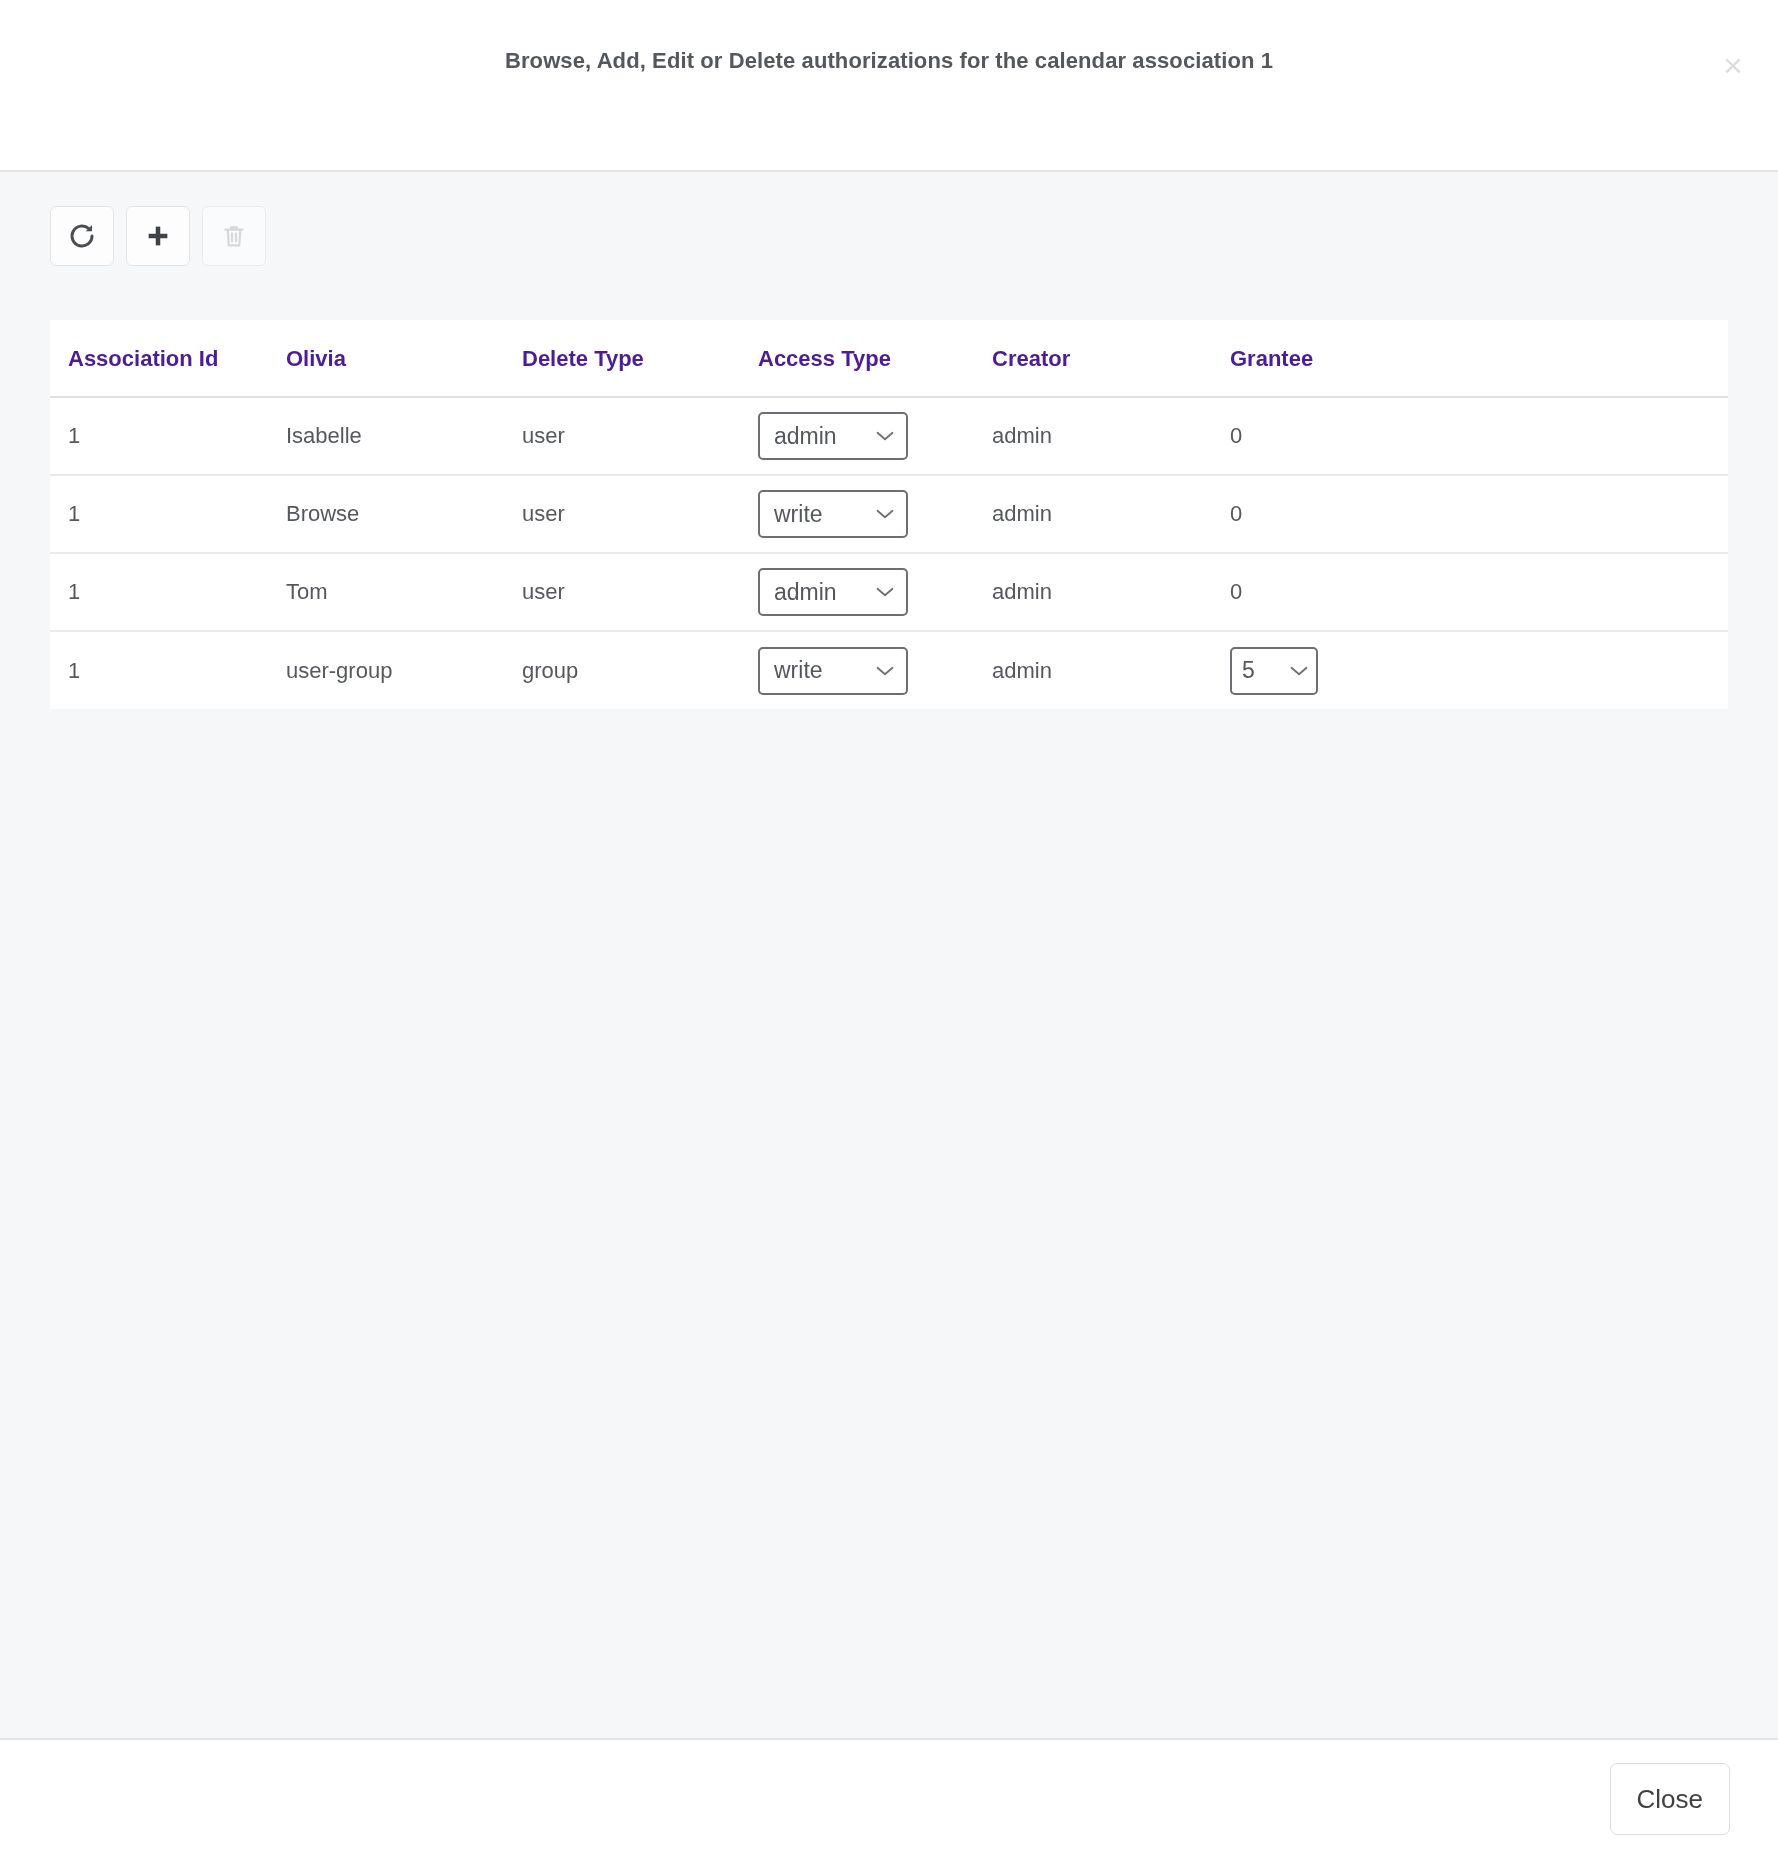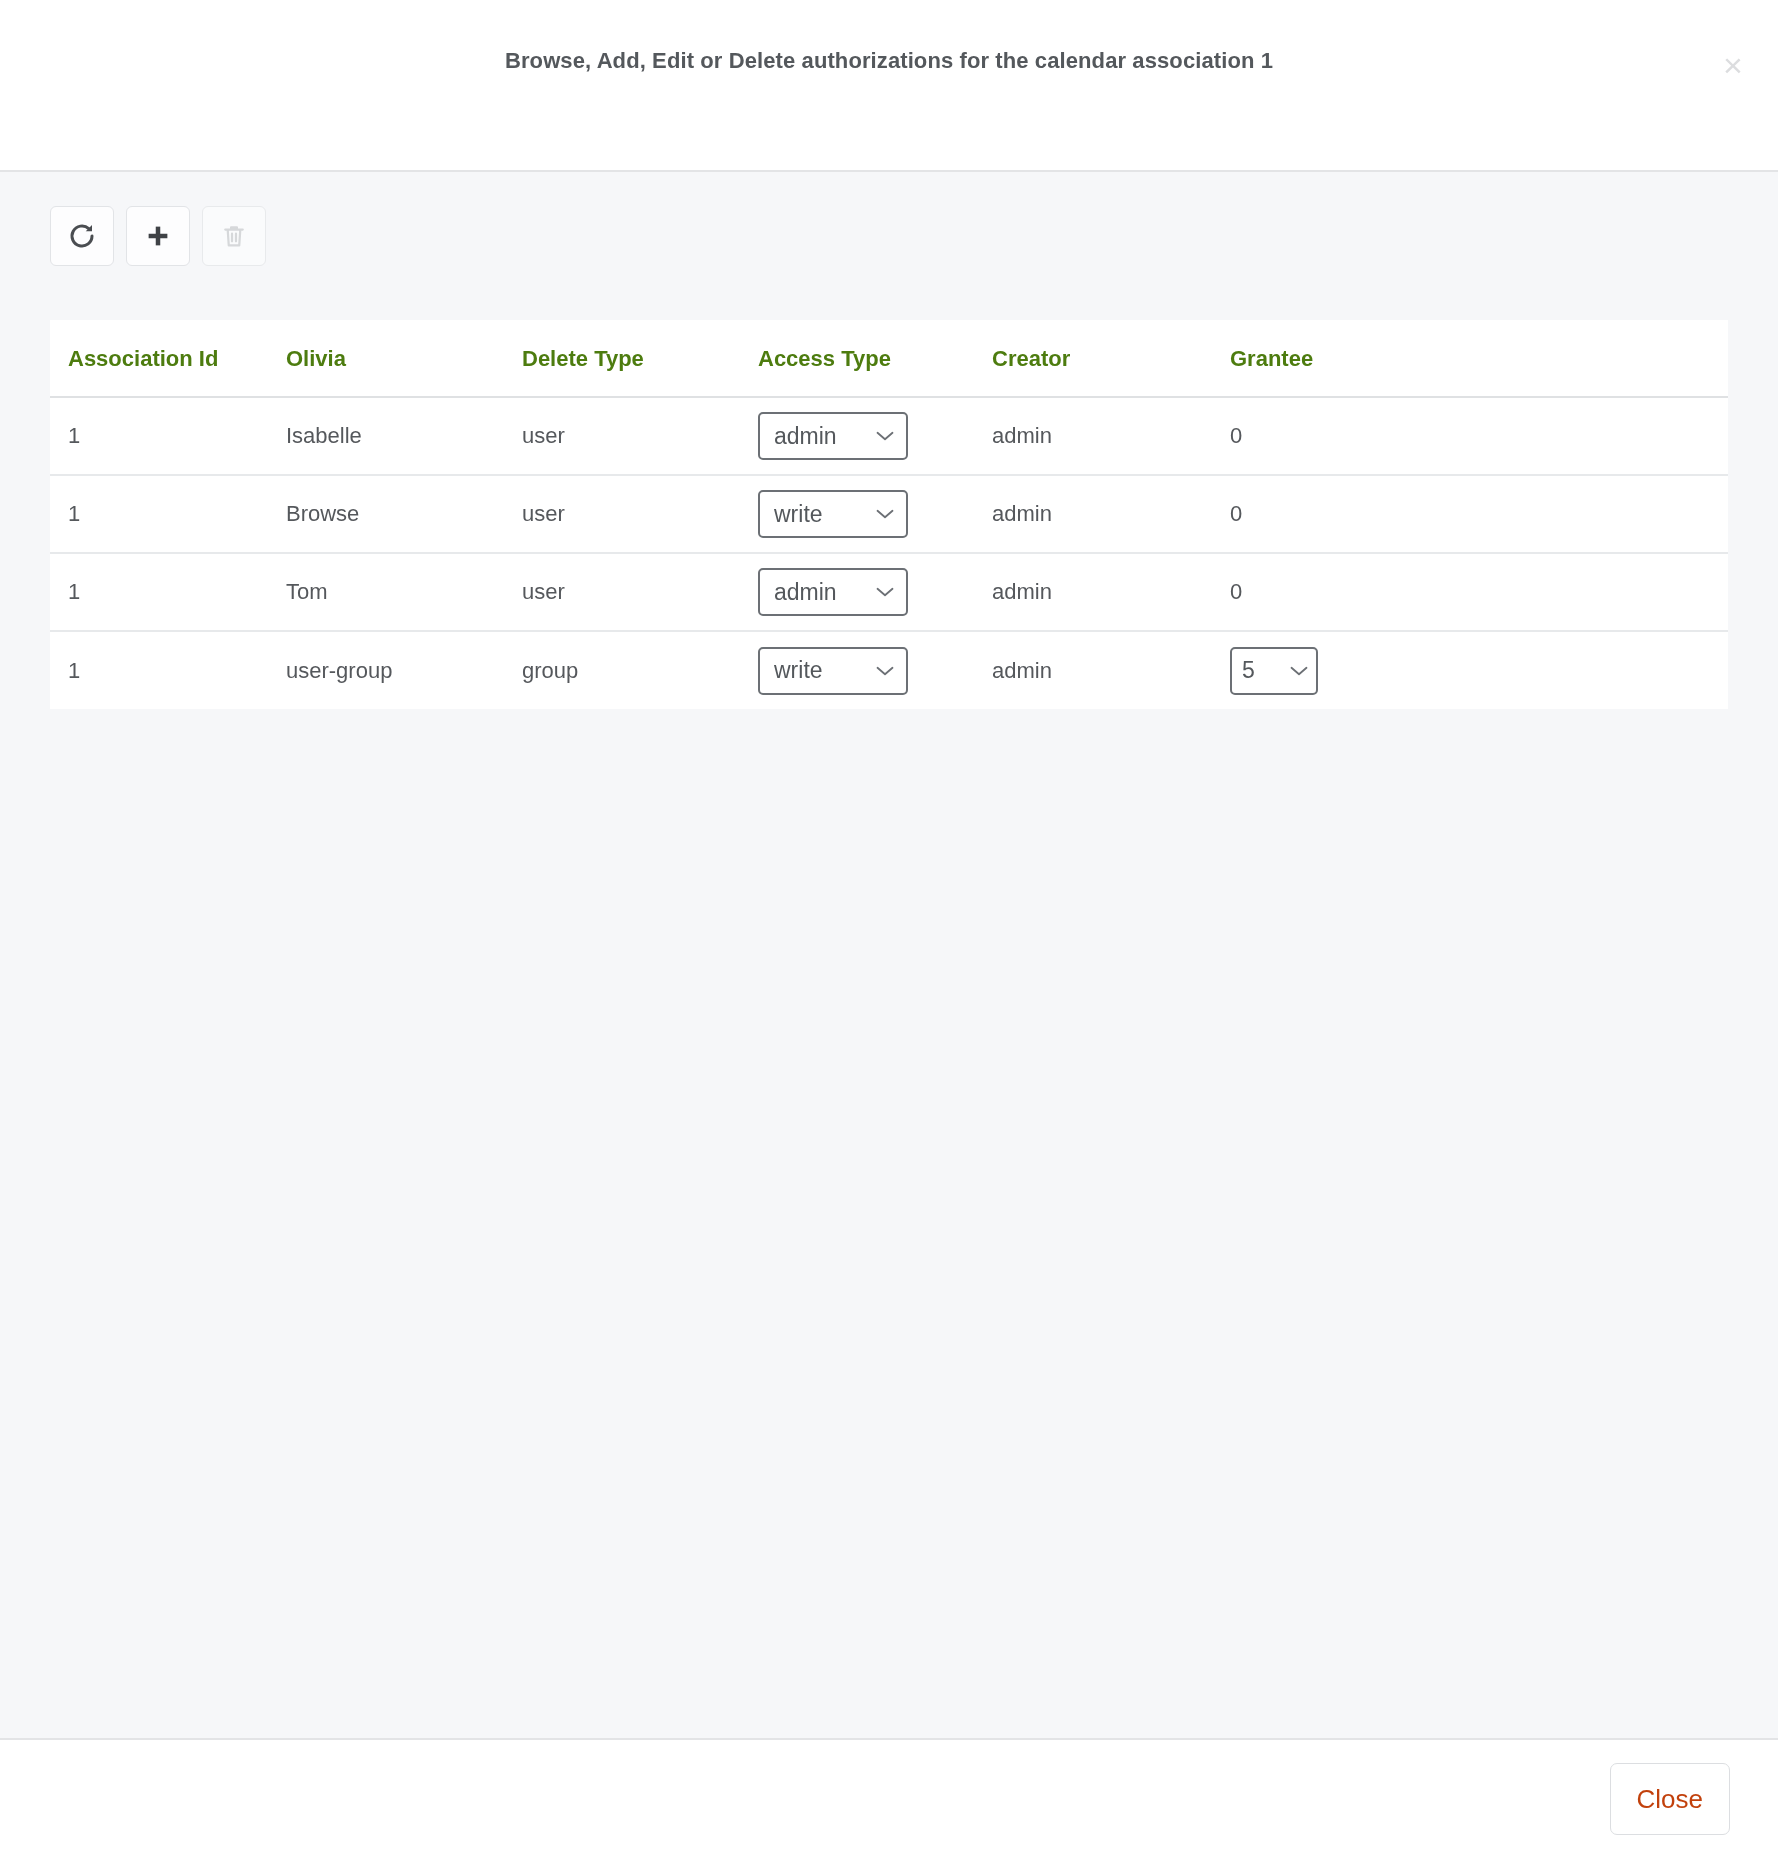--- a/index.html
+++ b/index.html
@@ -105,21 +105,21 @@
   table.data-table {
     width: 1678px;
     border-collapse: collapse;
     background: #ffffff;
     table-layout: fixed;
   }
   table.data-table th {
     text-align: left;
     font-size: 22px;
     font-weight: bold;
-    color: #4d7c0f;
+    color: #4c1d95;
     padding: 26px 0 24px 0;
     border-bottom: 2px solid #dfe1e3;
     background: #ffffff;
     vertical-align: middle;
   }
   table.data-table td {
     font-size: 22px;
     color: #55585c;
     padding: 0;
     height: 78px;
@@ -178,21 +178,21 @@
     padding-right: 48px;
   }
   .btn-close {
     min-width: 118px;
     height: 72px;
     padding: 0 26px;
     background: #ffffff;
     border: 1px solid #dcdee1;
     border-radius: 7px;
     font-size: 26px;
-    color: #c2410c;
+    color: #404040;
     font-family: "Liberation Sans", sans-serif;
     cursor: pointer;
     line-height: 1;
   }
 </style>
 </head>
 <body>
 
 <div class="modal">
 

